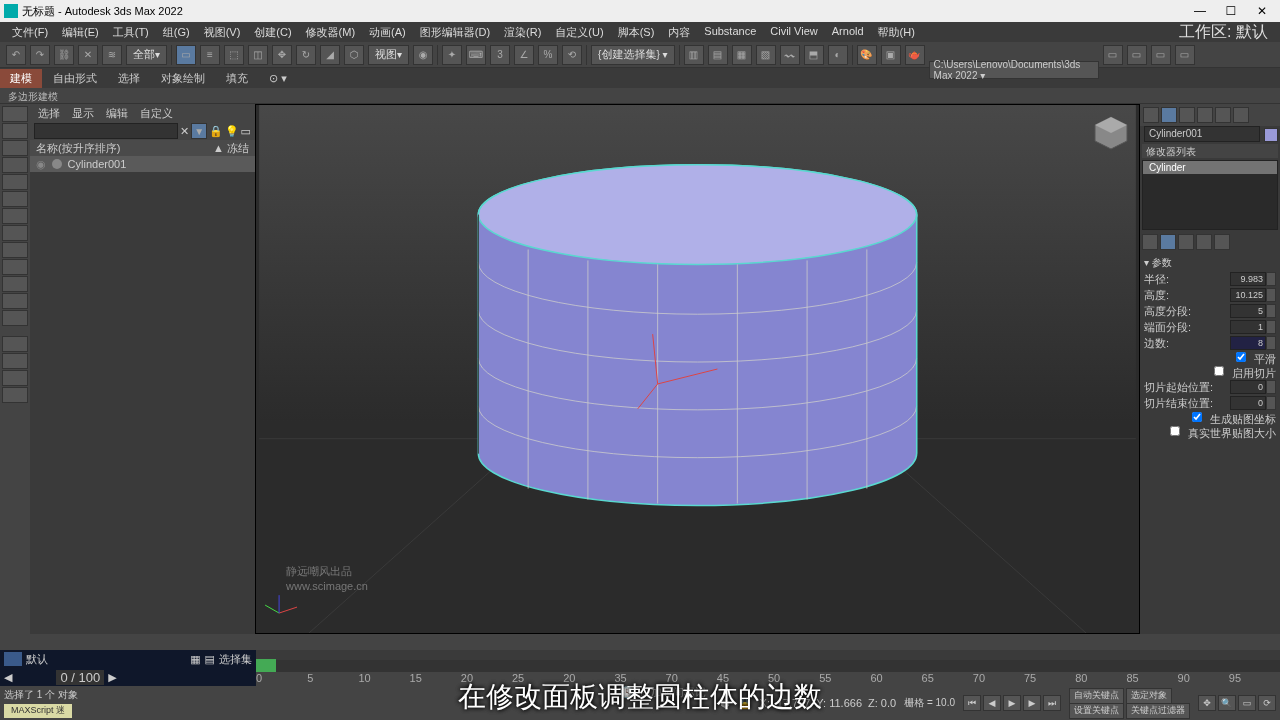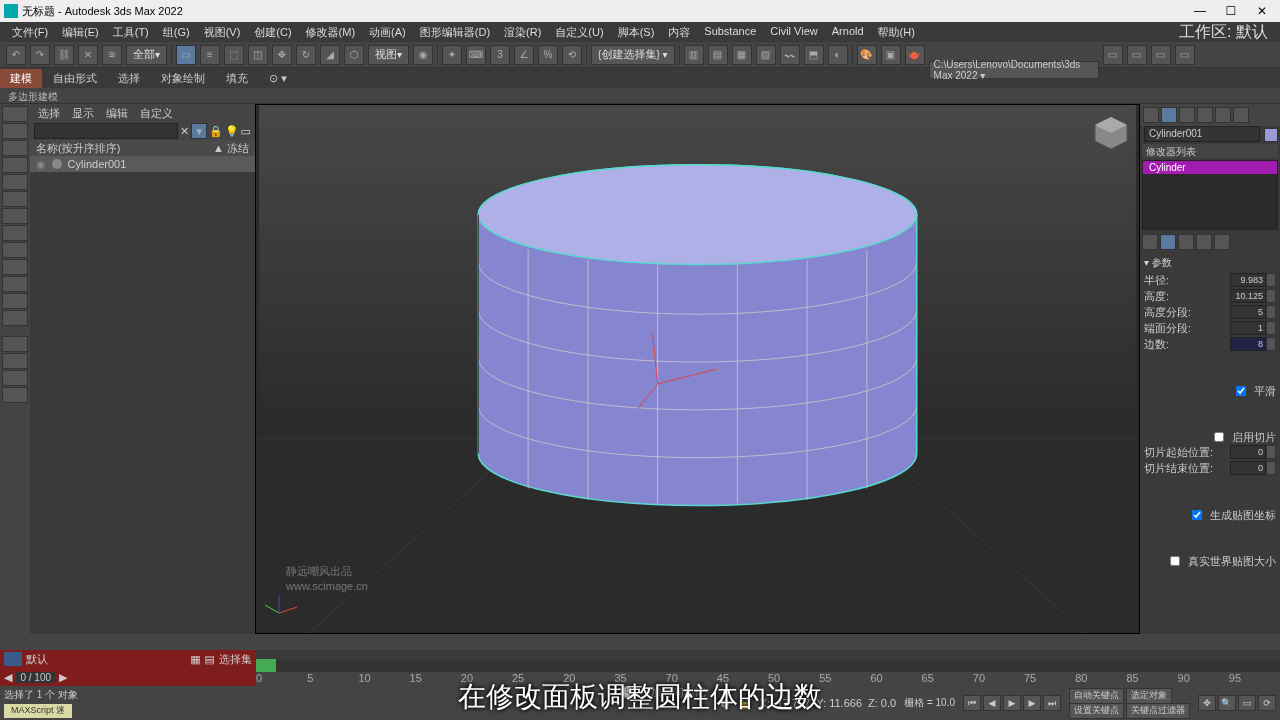--- a/index.html
+++ b/index.html
@@ -37,41 +37,41 @@
 .watermark { position: absolute; bottom: 40px; left: 30px; color: #777; font-size: 26px; line-height: 1.3; }
 .caption { position: absolute; bottom: 4px; left: 50%; transform: translateX(-50%); color: #fff; font-size: 28px; text-shadow: 0 0 4px #000, 0 0 4px #000; font-weight: 500; z-index: 50;}
 .right-panel { width: 140px; background: #3a3a3a; display: flex; flex-direction: column; }
 .rp-tabs { height: 22px; display: flex; gap: 2px; padding: 3px; background: #444; }
 .rp-tabs .t { width: 16px; height: 16px; background: #555; border: 1px solid #333; }
 .rp-tabs .t.act { background: #5a7aa0; }
 .rp-sq { width: 14px; height: 14px; background: #9a9ad8; border: 1px solid #333; }
 .rp-name { height: 16px; background: #333; border: 1px solid #222; color: #ccc; padding: 1px 4px; font-size: 10px; margin: 0 2px 2px 2px;}
 .rp-drop { height: 14px; background: #444; padding: 1px 4px; font-size: 10px; margin: 0 2px; }
 .rp-list { height: 70px; background: #2a2a2a; border: 1px solid #222; margin: 2px; }
-.rp-list .li { background: #a21caf; color: #fff; padding: 1px 6px; font-size: 10px; }
+.rp-list .li { background: #737373; color: #fff; padding: 1px 6px; font-size: 10px; }
 .rp-mini { height: 20px; display: flex; gap: 2px; padding: 2px; }
 .rp-mini .m { width: 16px; height: 16px; background: #555; border: 1px solid #333; }
 .rp-mini .m.act { background: #5a7aa0; }
 .rp-sec { margin: 2px 4px; }
 .rp-sec-h { font-size: 10px; color: #ccc; padding: 2px 0;}
-.rp-param { display: flex; justify-content: space-between; align-items: center; height: 16px; font-size: 10px; }
+.rp-param { display: flex; justify-content: space-between; height: 16px; font-size: 10px; }
 .rp-param label { color: #ccc; }
 .rp-spin { display: flex; }
 .rp-spin input { width: 36px; height: 14px; background: #333; border: 1px solid #222; color: #ccc; font-size: 9px; text-align: right; padding-right: 2px;}
 .rp-spin .ud { width: 10px; height: 14px; background: #555; border: 1px solid #333; font-size: 7px; display:flex; flex-direction:column;}
-.rp-chk { display: flex; align-items: center; gap: 8px; font-size: 10px; height: 14px; justify-content: flex-end; margin-top: 32px;}
+.rp-chk { display: flex; align-items: flex-start; gap: 8px; font-size: 10px; height: 14px; justify-content: flex-end;}
 .rp-chk input { width: 10px; height: 10px; }
-.bottom { position: absolute; bottom: 0; left: 0; right: 0; background: #7f1d1d; }
+.bottom { position: absolute; bottom: 0; left: 0; right: 0; background: #0f172a; }
 .timetrack { height: 36px; display: flex; }
 .tt-left { width: 256px; display: flex; flex-direction: column; }
 .tt-left .r1 { display: flex; align-items: center; height: 18px; gap: 4px; padding: 0 4px;}
 .tt-left .sw { width: 18px; height: 14px; background: #3a5a8a; }
 .tt-left .lbl { flex:1; }
 .tt-left .r2 { display: flex; align-items: center; height: 18px; padding: 0 4px; gap: 4px;}
-.tt-left .frame { padding: 0 4px; background: #333; font-size: 10px;}
+.tt-left .frame { padding: 0 4px; background: #333; font-size: 13px; margin-left: 40px;}
 .tt-right { flex: 1; display: flex; flex-direction: column; }
 .tt-bar { height: 12px; background: #333; position: relative; }
 .tt-bar .cursor { position: absolute; left: 0; top: -1px; width: 20px; height: 14px; background: #4a5; }
 .tt-rule { height: 14px; background: #444; position: relative; display: flex; color: #aaa; font-size: 9px;}
 .tt-rule span { position: absolute; }
 .tt-pad { height: 10px; background: #3a3a3a; }
 .status { height: 34px; display: flex; align-items: center; padding: 0 4px; gap: 8px; background: #444; flex-wrap: wrap;}
 .status .script { width: 68px; height: 14px; background: #dadaa5; color: #333; font-size: 9px; text-align: center;}
 .status .msg { font-size: 10px; color: #ccc; flex: 0 0 auto; min-width: 280px;}
 .status .coord { font-size: 10px; display: flex; gap: 6px; }

